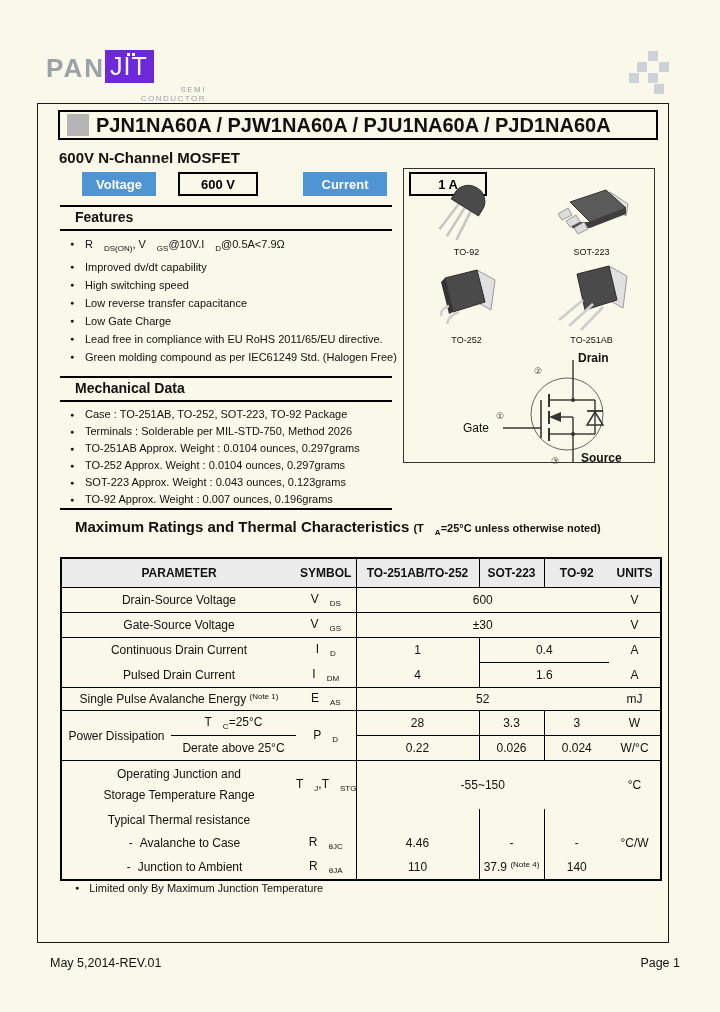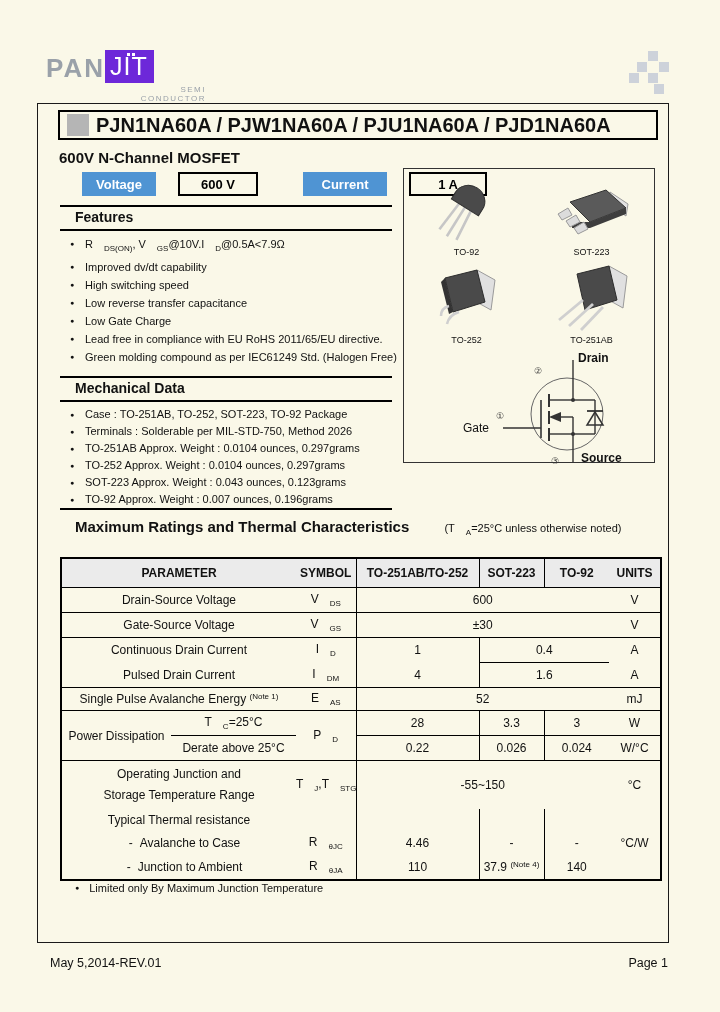--- a/index.html
+++ b/index.html
@@ -49,40 +49,40 @@
   .pkg-grid{display:grid;grid-template-columns:1fr 1fr;grid-template-rows:88px 88px;width:100%;}
   .pkg-cell{display:flex;flex-direction:column;align-items:center;justify-content:flex-end;}
   .pkg-label{font-size:9px;color:#111;margin-top:1px;}
 
   .diag-label{position:absolute;font-size:12px;}
   .diag-label.b{font-weight:bold;}
   .pin{position:absolute;font-size:9px;color:#333;}
 
   
   .ratings-head{position:absolute;left:75px;top:518px;font-size:15px;font-weight:bold;}
-  .ratings-note{font-size:11px;font-weight:normal;margin-left:31px;}
+  .ratings-note{font-size:11px;font-weight:bold;}
 
   
   table.ratings{position:absolute;left:60px;top:557px;border-collapse:collapse;table-layout:fixed;border:2px solid #000;width:600px;}
   table.ratings th{background:#ebebeb;font-size:12px;font-weight:bold;padding:0;height:28px;border-bottom:1px solid #000;}
   table.ratings td{font-size:12px;padding:0;height:24px;vertical-align:middle;text-align:center;}
   td.param{text-align:left;padding-left:8px;}
   td.subparam{text-align:left;padding-left:4px;}
   .bR{border-right:1px solid #000;}
   .bB{border-bottom:1px solid #000;}
   .dash{display:inline-block;width:22px;padding-left:4px;box-sizing:border-box;}
   tr.h48 td{height:48px;}
   tr.h22 td{height:22px;}
   .two-line div{line-height:21px;}
 
   .footnote{position:absolute;left:75px;top:882px;font-size:11px;}
   .footnote .bdot{font-size:7px;vertical-align:2px;margin-right:10px;}
 
   .footer-left{position:absolute;left:50px;top:956px;font-size:12.5px;}
-  .footer-right{position:absolute;right:52px;top:956px;font-size:12.5px;}
+  .footer-right{position:absolute;right:40px;top:956px;font-size:12.5px;}
 
   svg{display:block;}
 </style>
 </head>
 <body>
 
 <div class="logo">
   <div class="logo-row">
     <span class="logo-pan">PAN</span>
     <span class="logo-jit">

